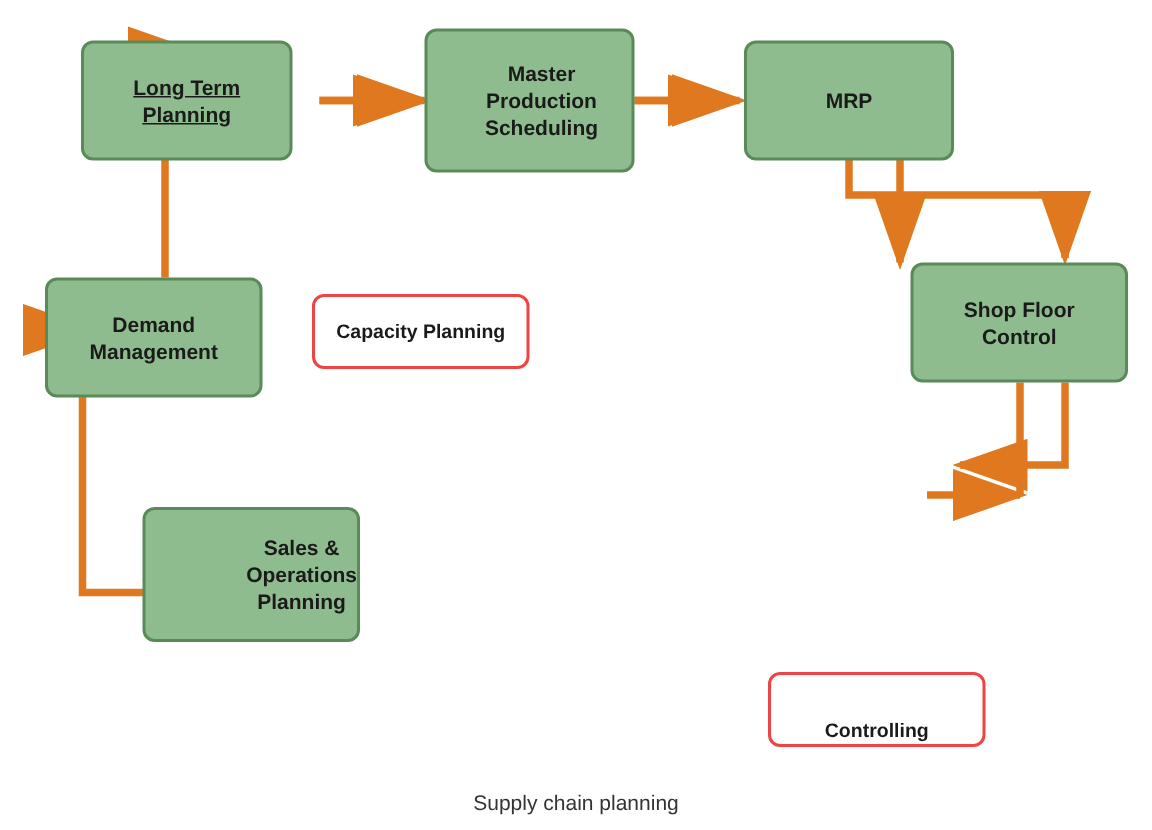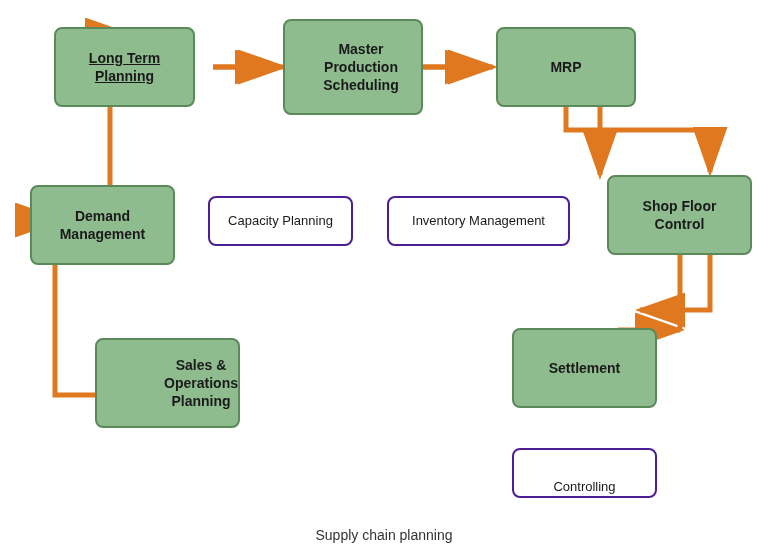--- a/index.html
+++ b/index.html
@@ -29,28 +29,28 @@
       text-align: center;
       font-size: 14px;
       font-weight: bold;
       color: #1a1a1a;
       line-height: 1.3;
     }
 
     .node-outline {
       position: absolute;
       background: #fff;
-      border: 2px solid #4c1d95;
+      border: 2px solid #ef4444;
       border-radius: 8px;
       display: flex;
       align-items: center;
       justify-content: center;
       text-align: center;
       font-size: 13px;
-      font-weight: normal;
+      font-weight: bold;
       color: #1a1a1a;
       line-height: 1.3;
     }
 
     .footer-text {
       position: absolute;
       bottom: 10px;
       width: 100%;
       text-align: center;
       font-size: 14px;
@@ -143,31 +143,25 @@
   </div>
 
   <div class="node" style="left:30px; top:185px; width:145px; height:80px;">
     <span>Demand<br>Management</span>
   </div>
 
   <div class="node-outline" style="left:208px; top:196px; width:145px; height:50px;">
     <span>Capacity Planning</span>
   </div>
 
-  <div class="node-outline" style="left:387px; top:196px; width:183px; height:50px;">
-    <span>Inventory Management</span>
-  </div>
 
   <div class="node" style="left:95px; top:338px; width:145px; height:90px;justify-content:flex-end;">
     <span>Sales &amp;<br>Operations<br>Planning</span>
   </div>
 
-  <div class="node" style="left:512px; top:328px; width:145px; height:80px;">
-    <span>Settlement</span>
-  </div>
 
   <div class="node-outline" style="left:512px; top:448px; width:145px; height:50px;align-items:flex-end;">
     <span>Controlling</span>
   </div>
 
 </div>
 
 <div class="footer-text">Supply chain planning</div>
 
 </body></html>

